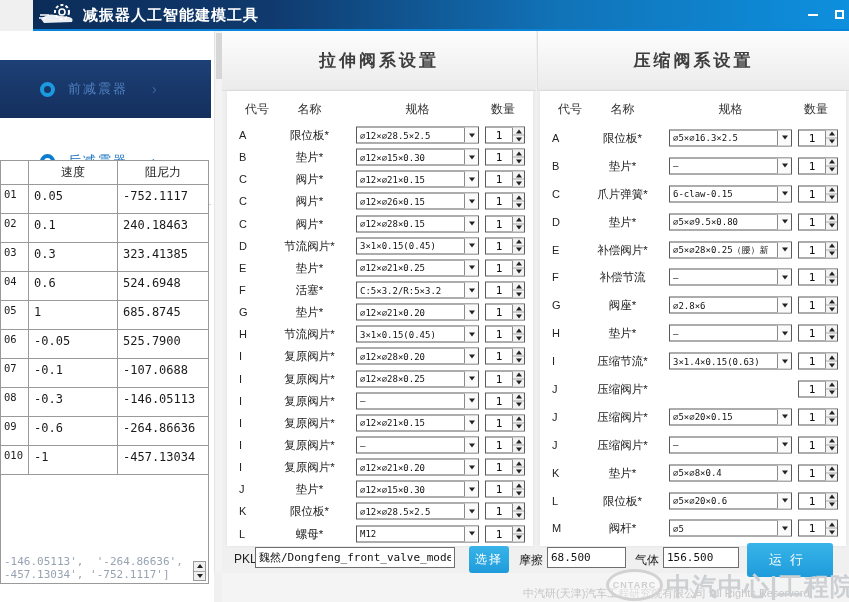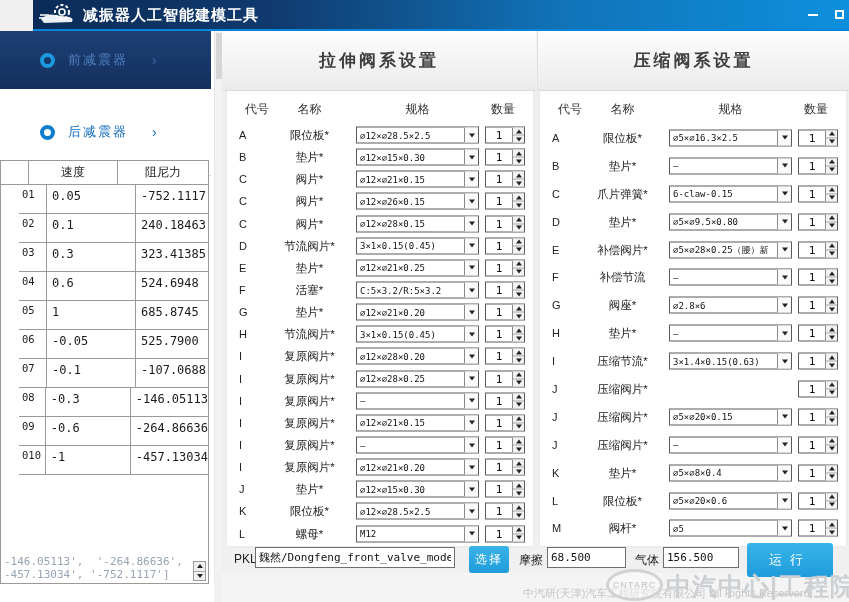--- a/index.html
+++ b/index.html
@@ -14,21 +14,21 @@
   .app-title { position:absolute; left:50px; top:0; height:29px; line-height:29px;
     color:#fff; font-size:15px; font-weight:bold; letter-spacing:1px; }
   .win-controls { position:absolute; right:10px; top:0; height:29px; display:flex; gap:12px; align-items:center; }
   .wc { width:14px; height:14px; display:flex; align-items:center; justify-content:center; cursor:default; }
   .wc-min i { display:block; width:10px; height:2px; background:#fff; }
   .wc-max i { display:block; width:9px; height:9px; border:2px solid #fff; }
   .wc-close { color:#fff; font-size:14px; line-height:14px; }
 
   
   .left-col { position:absolute; left:0; top:31px; width:214px; height:571px; background:#fff; }
-  .side-item { position:absolute; left:0; width:211px; display:flex; align-items:center; }
+  .side-item { position:absolute; left:0; width:211px; display:flex; align-items:center;margin-top:29px; }
   .side-front { top:31px; height:58px; background:linear-gradient(180deg,#1d4076,#142f5d); }
   .side-rear  { top:89px; height:87px; background:#fff; border-bottom:1px solid #d5d5d5; }
   .radio { width:15px; height:15px; border-radius:50%; margin-left:40px; }
   .side-front .radio { border:4px solid #1b9ae0; }
   .side-rear  .radio { border:4px solid #0d7ecf; background:#fff; }
   .side-label { margin-left:13px; font-size:13px; letter-spacing:2px; }
   .side-front .side-label { color:#4f7fbf; }
   .side-rear  .side-label { color:#0f6cbe; }
   .side-chevron { position:absolute; left:152px; font-size:14px; }
   .side-front .side-chevron { color:#3b6aa5; }
@@ -36,21 +36,21 @@
 
   
   .grid-widget { position:absolute; left:0; top:160px; width:209px; height:424px;
     background:#fff; border:1px solid #9a9a9a; }
   .thead { display:flex; height:24px; border-bottom:1px solid #9a9a9a;
     font-size:12px; color:#222; }
   .th-num { width:28px; border-right:1px solid #9a9a9a; }
   .th-speed { width:89px; border-right:1px solid #9a9a9a; text-align:center; line-height:23px; }
   .th-force { flex:1; text-align:center; line-height:23px; }
   .trow { display:flex; height:29px; border-bottom:1px solid #9a9a9a;
-    font-family:"DejaVu Sans Mono",monospace; font-size:12px; color:#1a1a1a;margin-left:18px; }
+    font-family:"DejaVu Sans Mono",monospace; font-size:12px; color:#1a1a1a; }
   .t-num { width:28px; border-right:1px solid #9a9a9a; font-size:10.5px; padding:3px 0 0 3px; }
   .t-speed { width:89px; border-right:1px solid #9a9a9a; padding:4px 0 0 5px; }
   .t-force { flex:1; padding:4px 0 0 5px; }
   .log { position:absolute; left:3px; bottom:2px; font-family:"DejaVu Sans Mono",monospace;
     font-size:11px; line-height:13px; color:#97a3b2; white-space:pre; }
   .log-spinner { position:absolute; right:2px; bottom:2px; width:13px; height:20px;
     border:1px solid #9a9a9a; background:#f0f0f0; display:flex; flex-direction:column; }
   .log-spinner span { flex:1; display:flex; align-items:center; justify-content:center; }
   .log-spinner .s-up { border-bottom:1px solid #aaa; }
 

